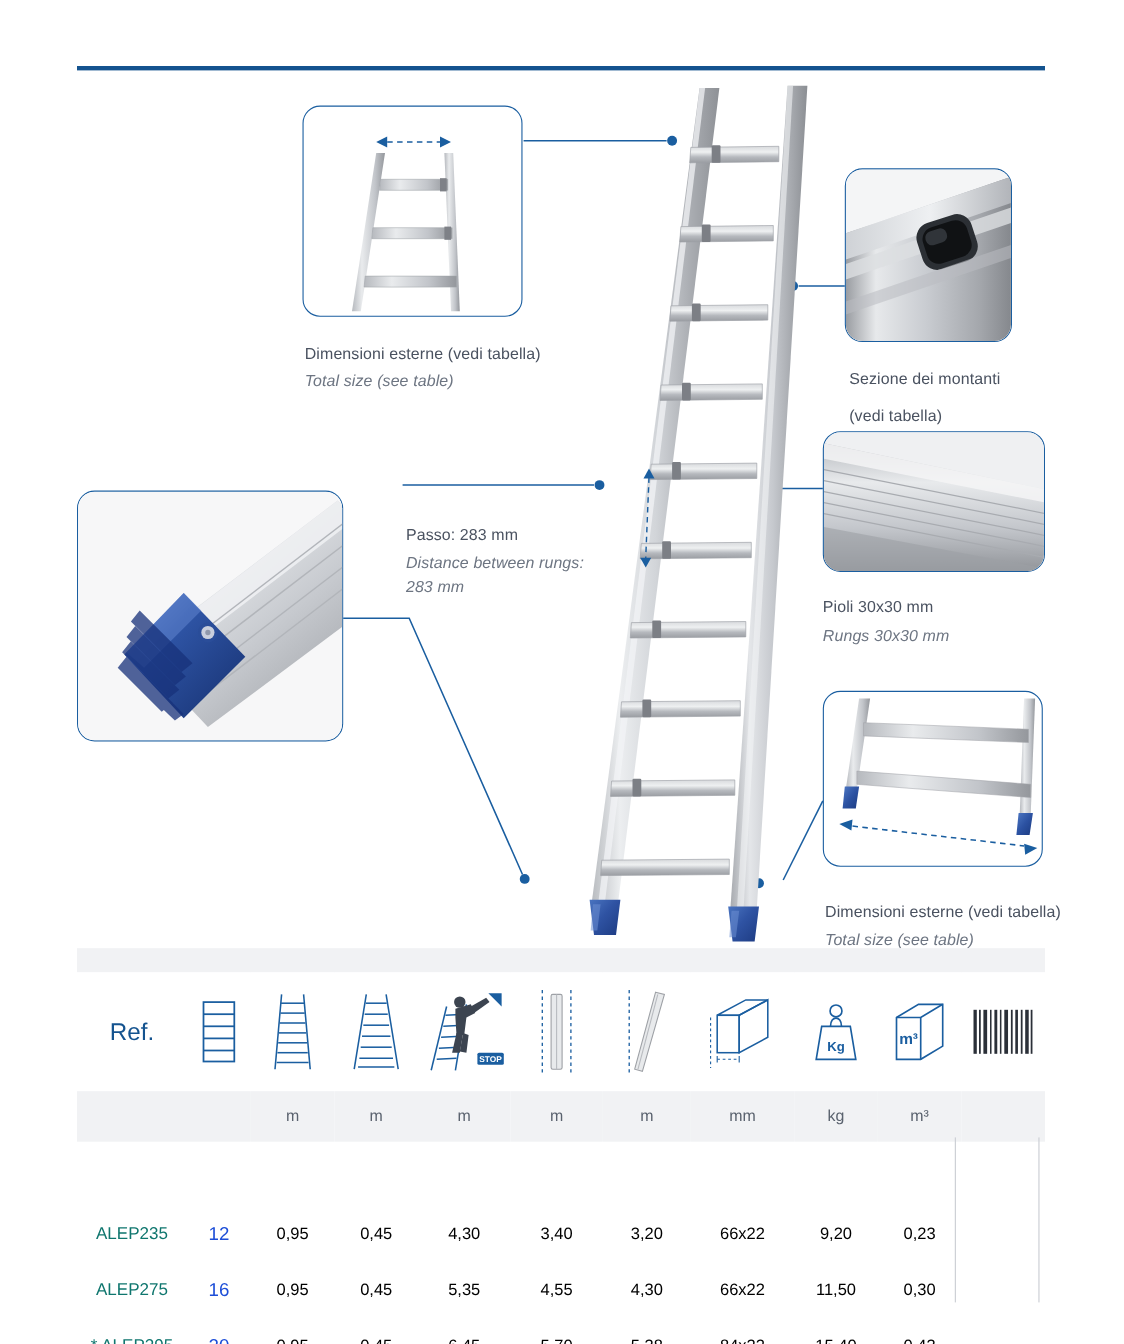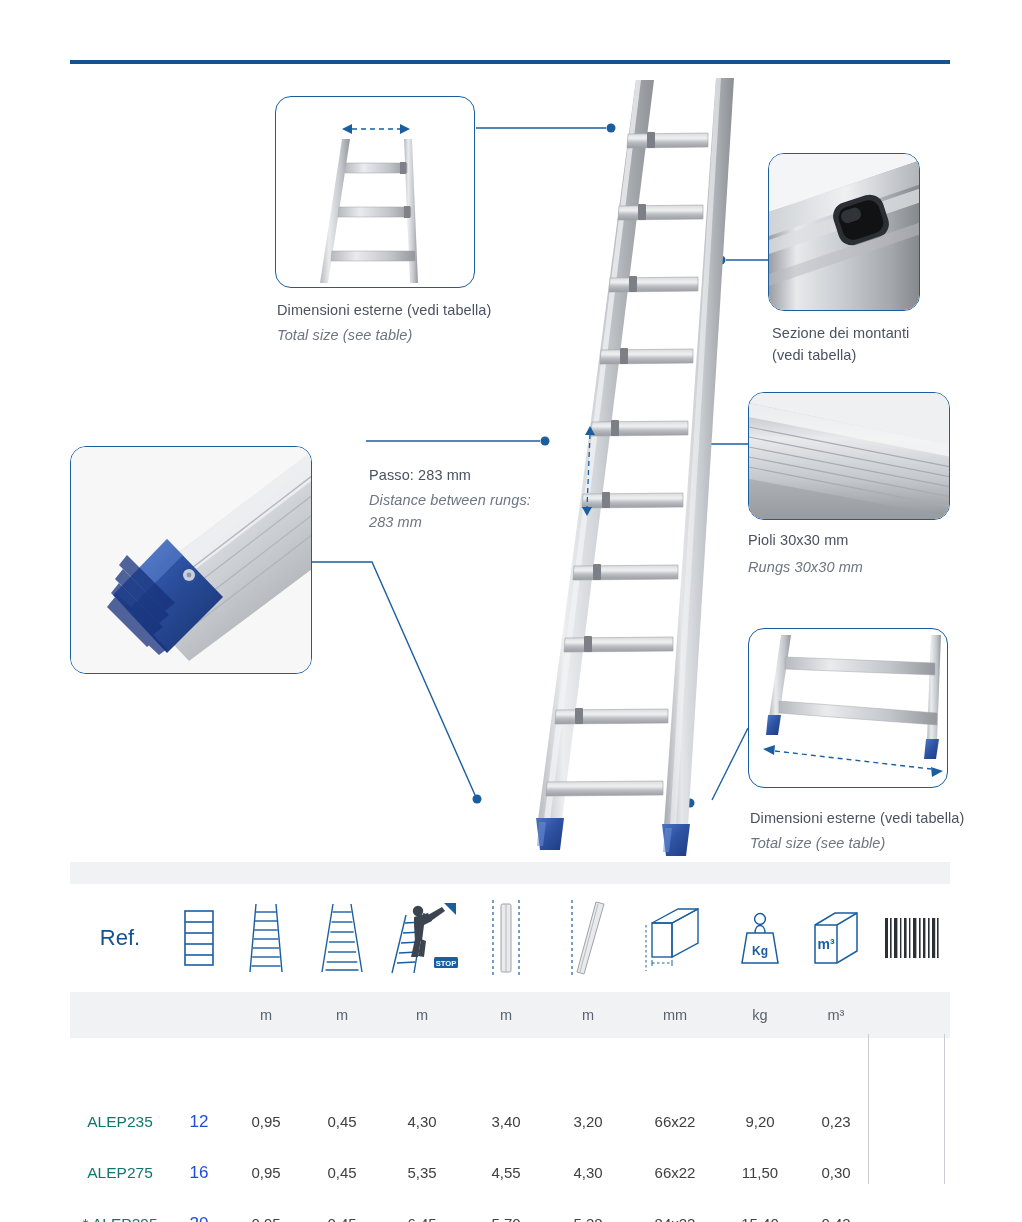--- a/index.html
+++ b/index.html
@@ -38,21 +38,21 @@
   }
 
   
   .caption {
     position: absolute;
     font-size: 14.5px;
     line-height: 1.5;
     color: #4a5260;
     letter-spacing: 0.1px;
   }
-  .caption .it { display: block; }
+  .caption .it { display: block; margin-top: 12px; }
   .caption .en {
     display: block;
     font-style: italic;
     color: #6d7582;
     margin-top: 3px;
   }
   .caption.tight .en { margin-top: 5px; }
 
   
   #connectors {
@@ -96,21 +96,21 @@
     height: 46px;
     background: #f1f2f4;
     font-size: 14.5px;
     color: #5a626e;
   }
   .gap-row td { height: 58px; background: #ffffff; }
 
   .data-row td {
     height: 51px;
     font-size: 15px;
-    color: #404040;
+    color: #000000;
   }
   .data-row .ref {
     color: #0f766e;
     font-weight: bold;
     font-size: 15.5px;
     text-align: left;
     padding-left: 4px;
     white-space: nowrap;
   }
   .data-row .rungs {

